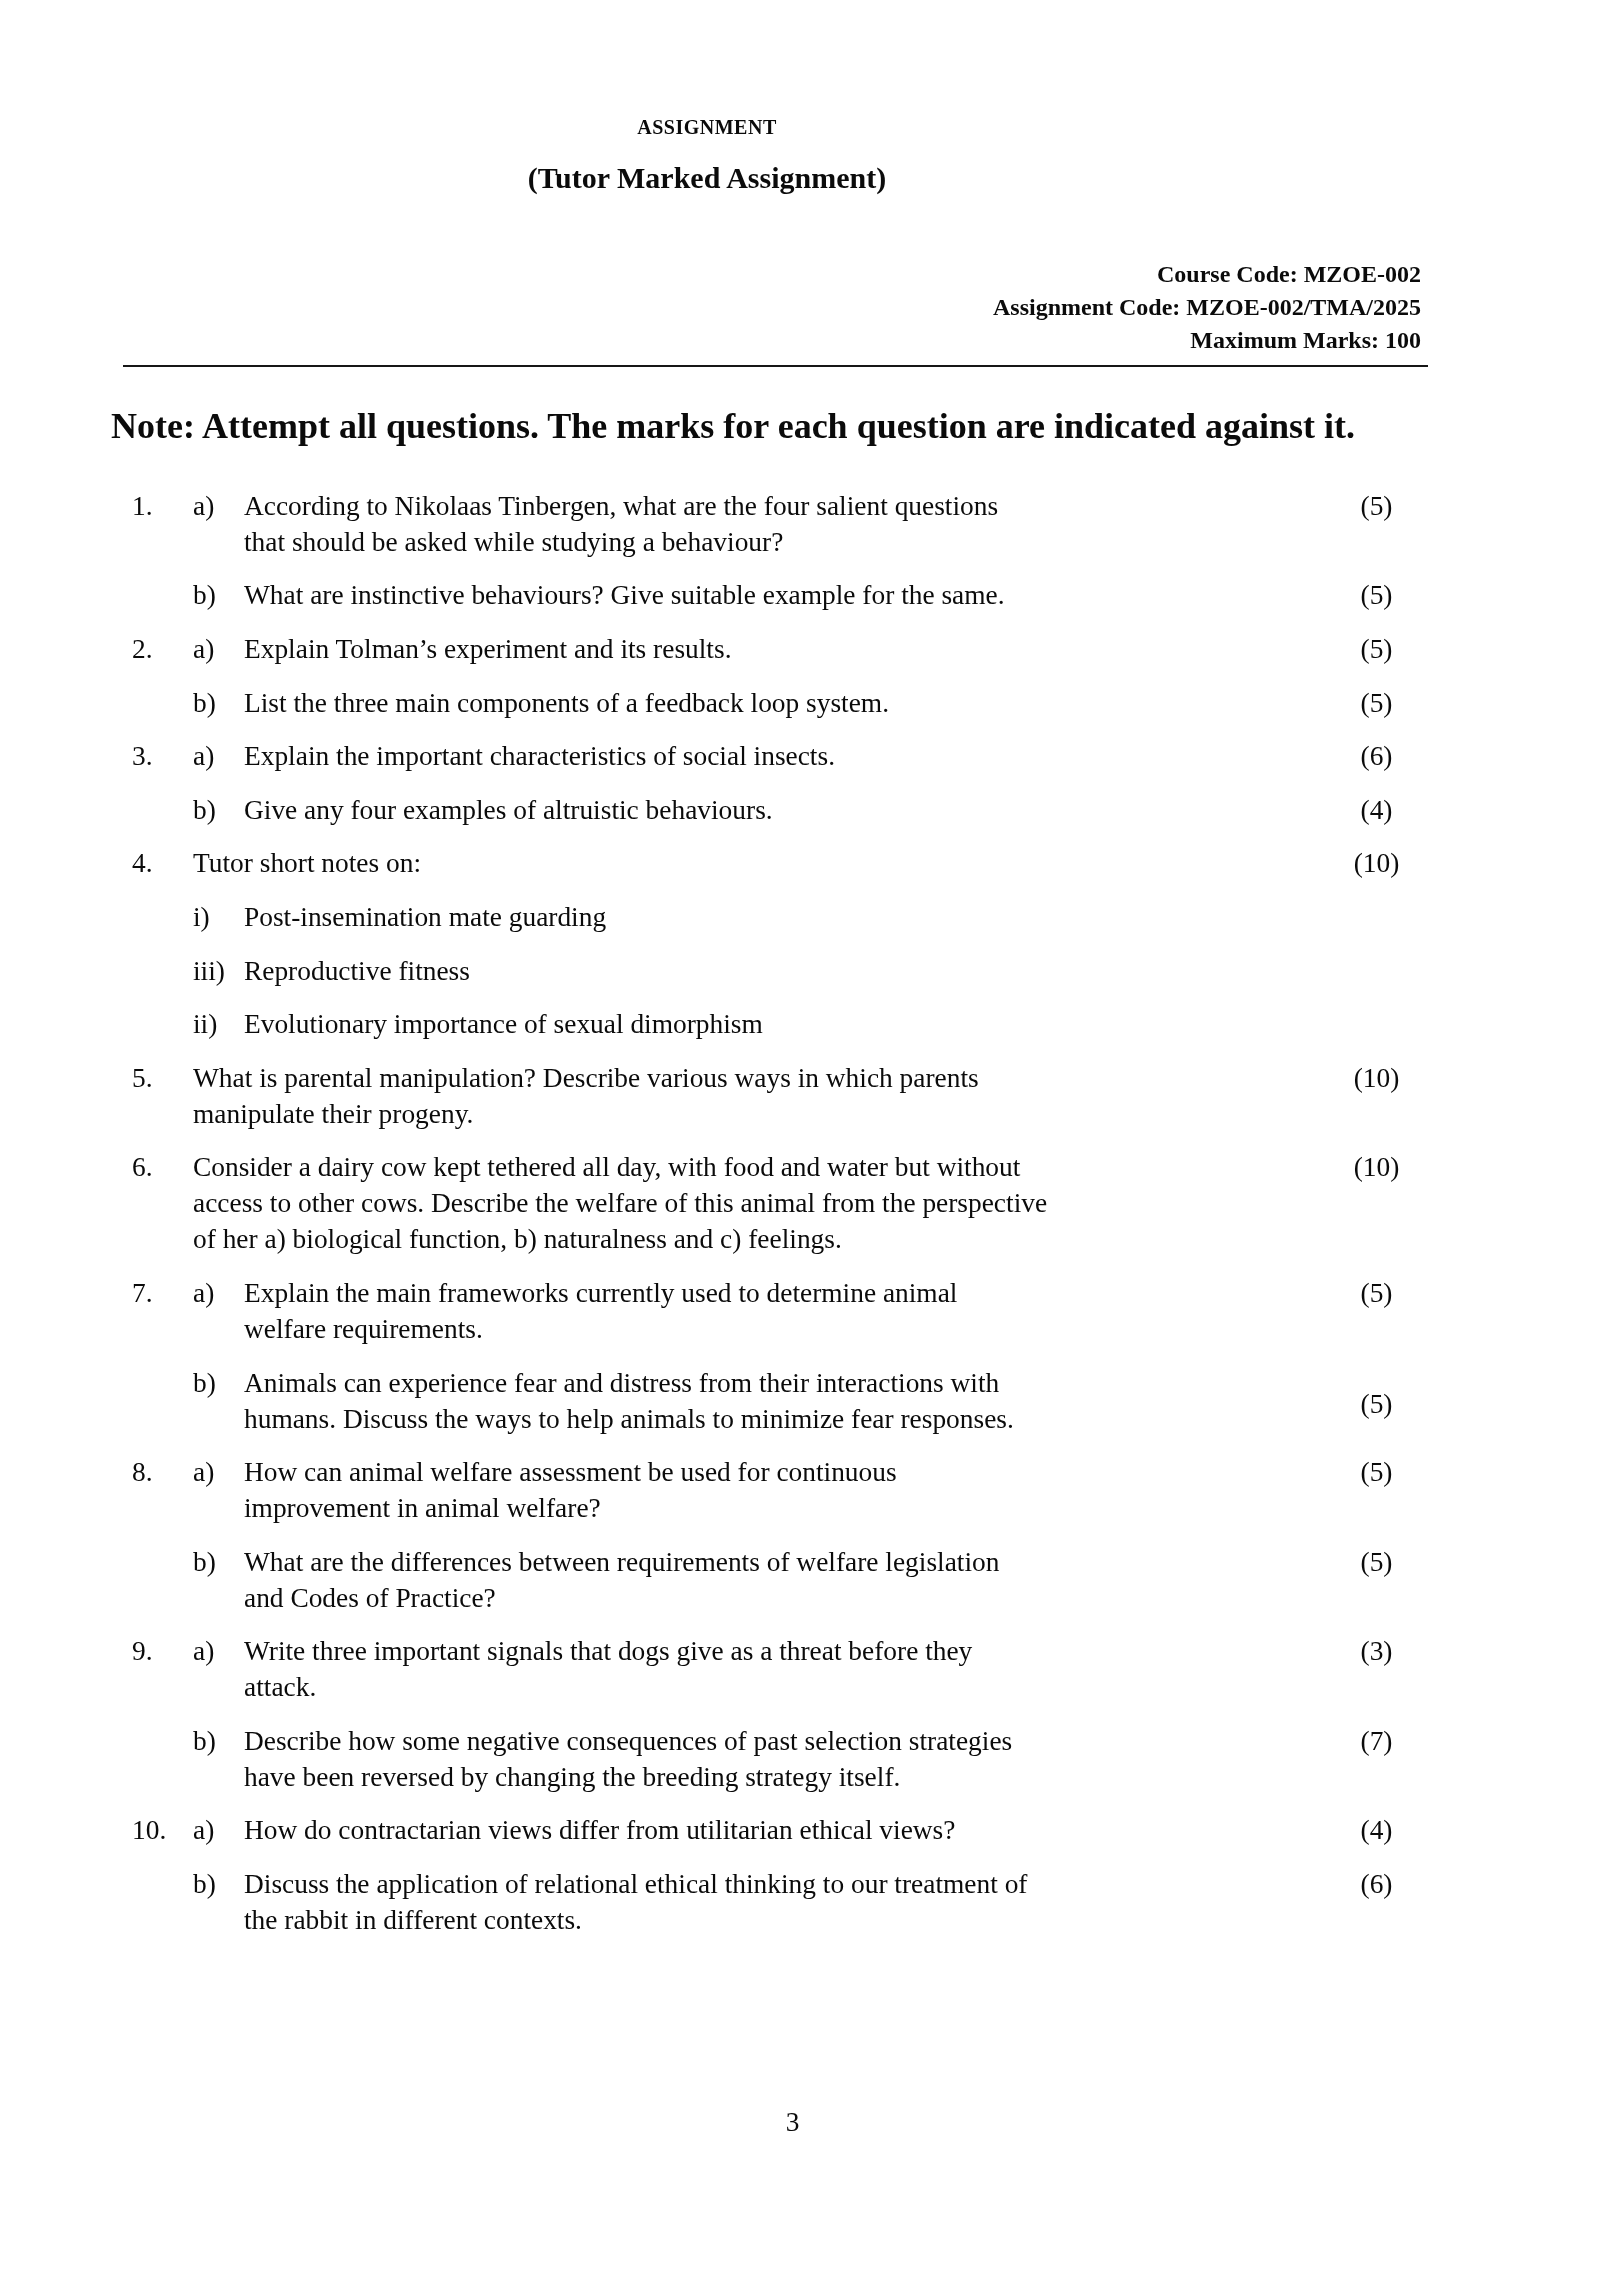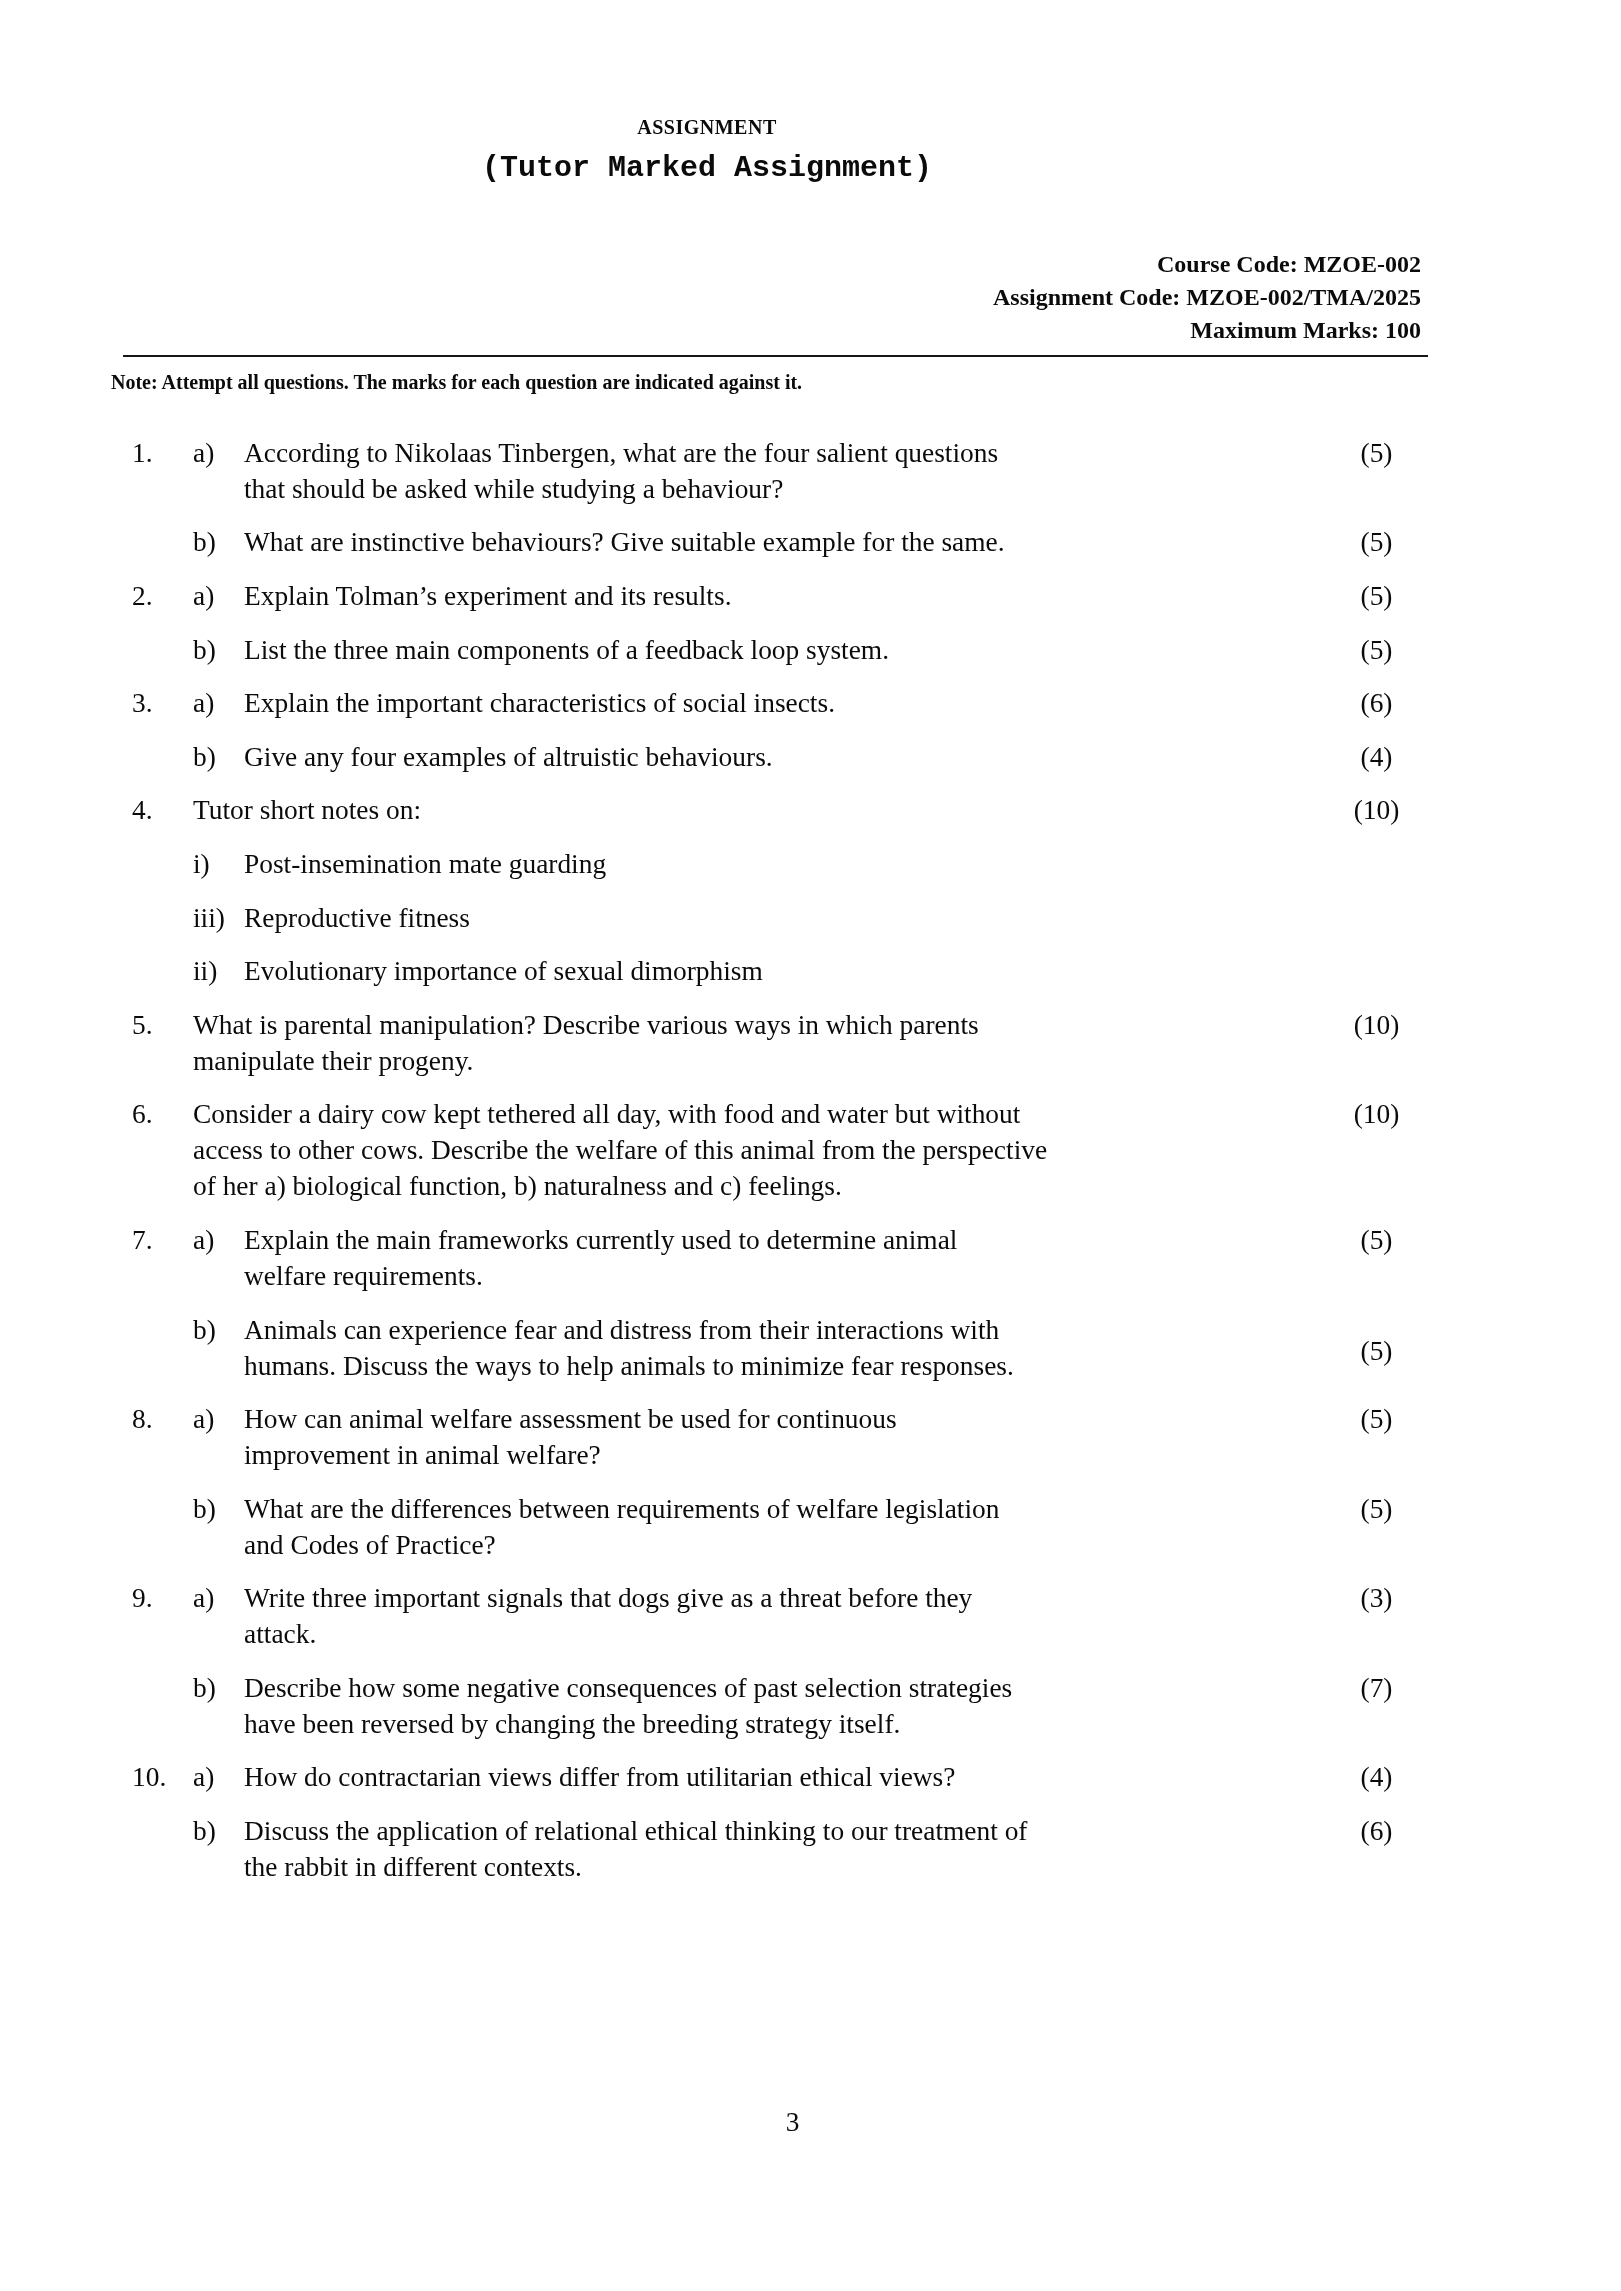--- a/index.html
+++ b/index.html
@@ -16,39 +16,38 @@
     text-align: center;
   }
   .doc-title {
     font-size: 20px;
     font-weight: bold;
     letter-spacing: 0.5px;
   }
   .doc-subtitle {
     font-size: 30px;
     font-weight: bold;
-    margin-top: 12px;
-    font-family: Liberation Mono, monospace;
+    margin-top: 22px;
   }
   .meta-block {
     margin: 63px 200px 0 111px;
     text-align: right;
     font-weight: bold;
     font-size: 24px;
     line-height: 33px;
   }
   .rule {
     border: none;
     border-top: 2.9px solid #161616;
     margin: 7.8px 193px 0 123px;
   }
   .note {
-    margin: 14px 118px 0 111px;
-    font-weight: bold;
-    font-size: 20px;
+    margin: 38px 118px 0 111px;
+    font-weight: bold;
+    font-size: 36px;
   }
   .questions {
     margin: 41px 171px 0 132px;
   }
   .q-row {
     display: grid;
     grid-template-columns: 61px 51px 1fr 147px;
     margin-bottom: 17.6px;
     font-size: 27.4px;
     line-height: 36px;

